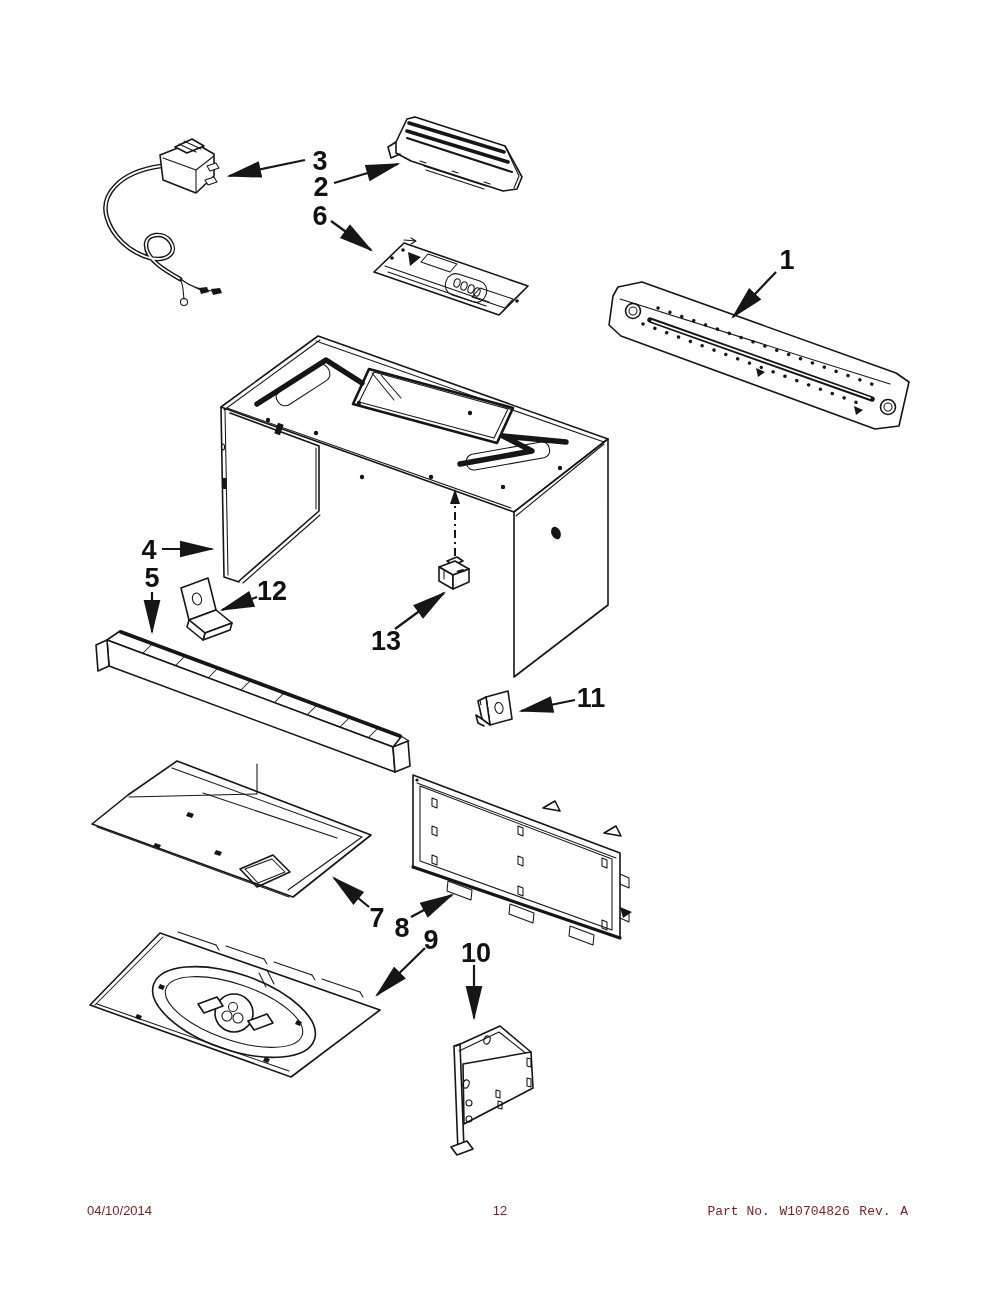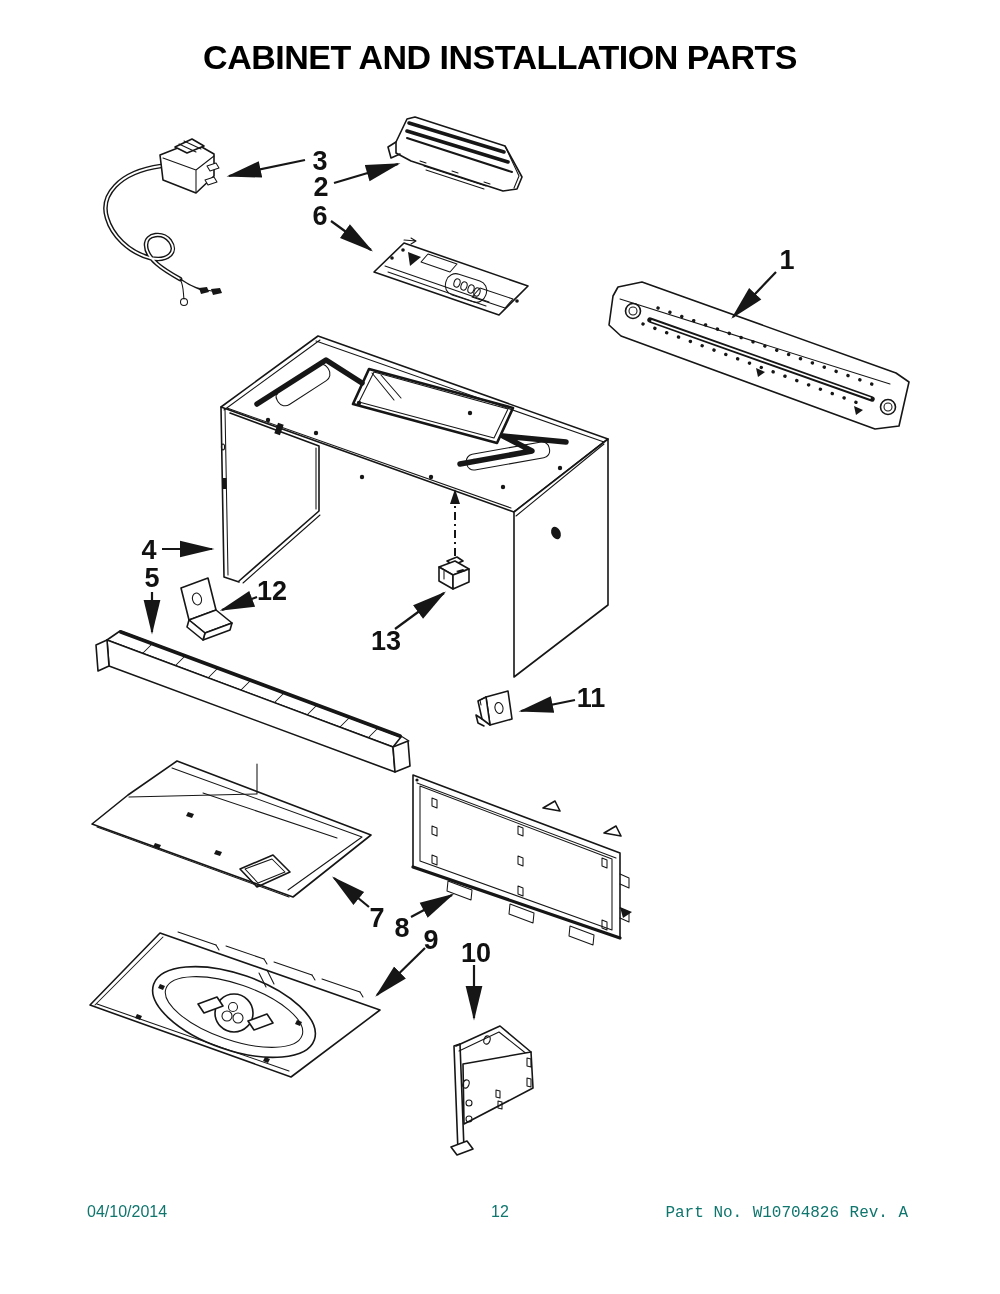--- a/index.html
+++ b/index.html
@@ -15,32 +15,31 @@
   .b2{stroke-width:2.6;}
   .slot{stroke:#161616;stroke-width:5.5;fill:none;stroke-linejoin:round;stroke-linecap:round;}
   .dk{fill:#161616;stroke:none;}
   .cord{stroke:#161616;stroke-width:4.6;fill:none;stroke-linecap:round;}
   .cordw{stroke:#fff;stroke-width:1.8;fill:none;stroke-linecap:round;}
   .holes{stroke:#161616;stroke-width:3.4;fill:none;stroke-linecap:round;stroke-dasharray:0.1 12.5;}
   .arrow{stroke:#161616;stroke-width:2.2;fill:none;}
   .dash{stroke:#161616;stroke-width:2;fill:none;stroke-dasharray:8 4 2 4;}
   text.co{font-family:"Liberation Sans",sans-serif;font-size:27px;font-weight:bold;
           fill:#111;text-anchor:middle;}
-  .footer{position:absolute;left:0;right:0;top:1203px;height:24px;font-size:16px;color:#0f766e;}
+  .footer{position:absolute;left:0;right:0;top:1203px;height:24px;font-size:13px;color:#7f1d1d;}
   .f-date{position:absolute;left:87px;}
   .f-page{position:absolute;left:0;right:0;text-align:center;}
   .f-part{position:absolute;right:92px;white-space:nowrap;}
   .f-part span{margin-left:6px;font-family:Liberation Mono, monospace;}
   .f-part span:first-child{margin-left:0;}
 </style>
 </head>
 <body>
 
 <div class="page">
-  <h1 class="title">CABINET AND INSTALLATION PARTS</h1>
 
   <svg class="diagram" viewBox="0 0 1000 1294">
     <defs>
       <marker id="ah" viewBox="0 0 14 8" refX="13" refY="4" markerWidth="16" markerHeight="9" orient="auto">
         <path d="M14,4 L0,0.6 L0,7.4 Z" fill="#161616"></path>
       </marker>
     </defs>
 
     <g>
       <path class="cord" d="M161,166 C118,172 100,196 107,218 C112,235 128,252 150,258 C168,262 178,252 170,241 C163,232 146,233 146,245 C146,259 164,270 180,279"></path>

